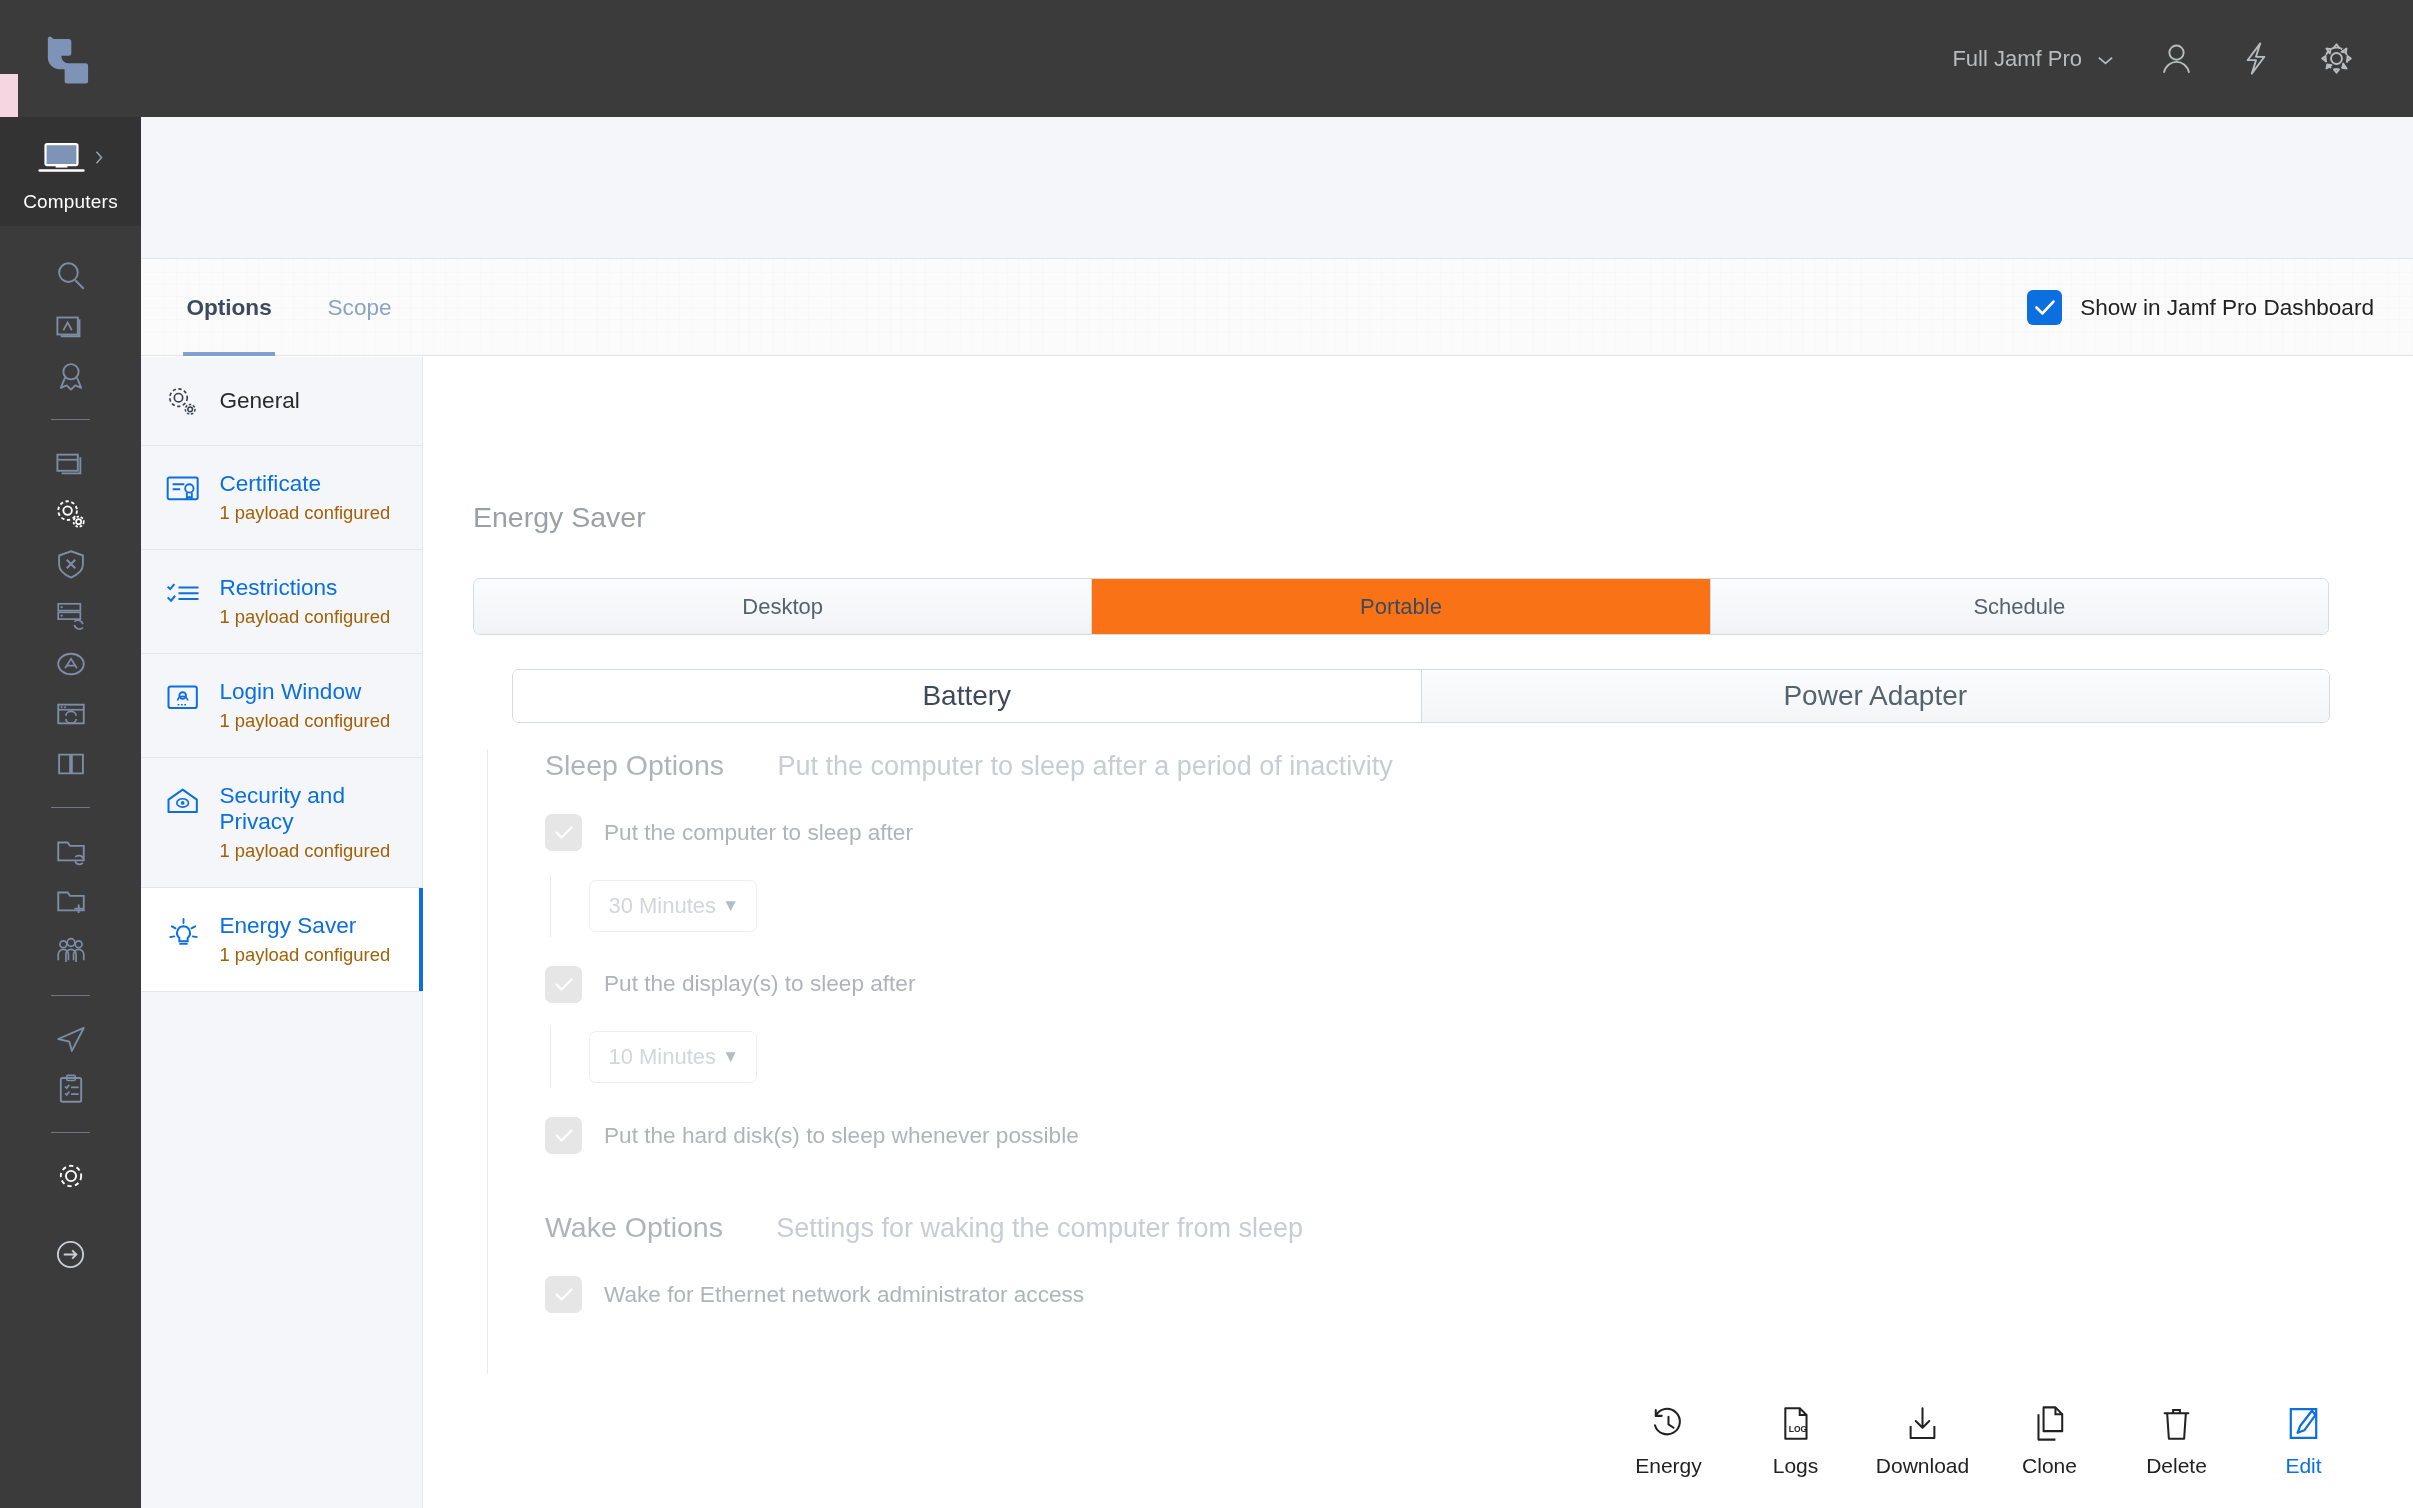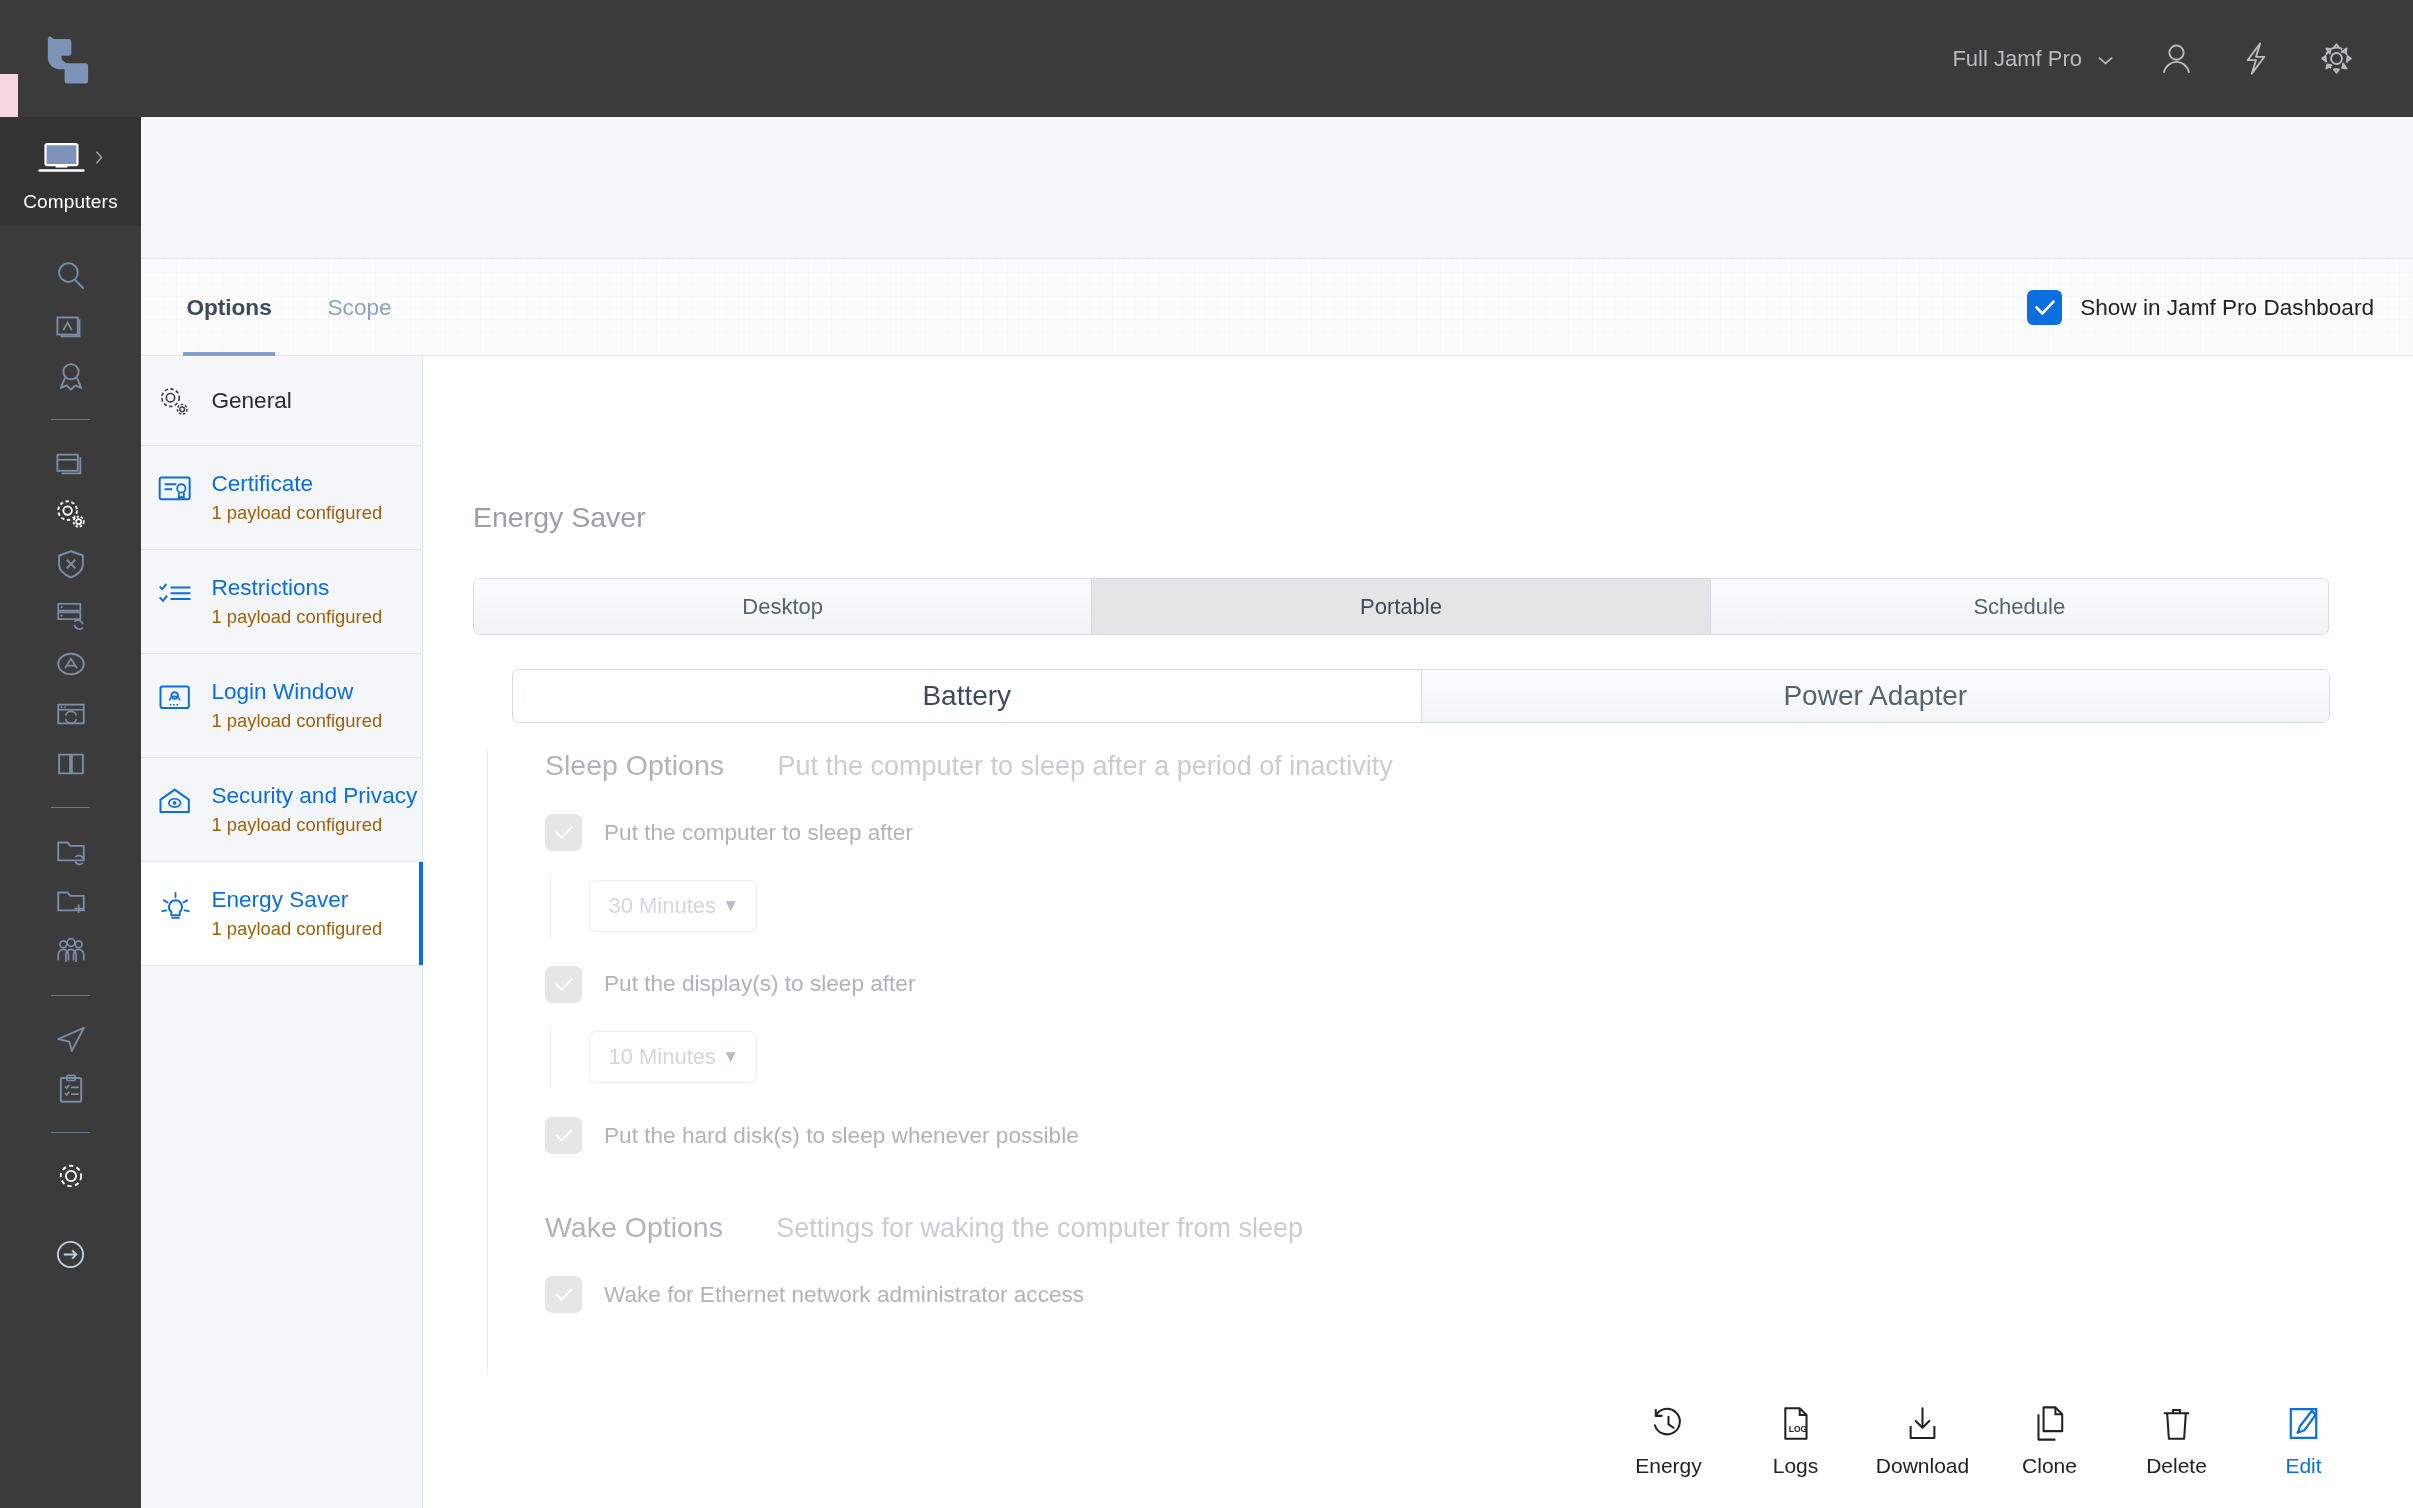--- a/index.html
+++ b/index.html
@@ -117,21 +117,21 @@
     display: flex; align-items: center; justify-content: center;
   }
   .dash-toggle-label { font-size: 22.6px; color: #222; }
 
   
   .paylist {
     position: absolute; left: 0; top: 240px; width: 282px; height: 1151px;
     background: #f4f6f9; border-right: 0.8px solid #e3e7ec;
   }
   .pay-item {
-    position: relative; width: 282px; padding: 25px 0 25px 17px;
+    position: relative; width: 282px; padding: 25px 0 25px 25px;
     display: flex; align-items: flex-start; gap: 18.4px; cursor: pointer;
     border-bottom: 0.8px solid #e3e7ec; min-height: 84px;
   }
   .pay-item.first { min-height: 87px; align-items: center; }
   .pay-item.selected { background: #ffffff; border-right: 0; }
   .pay-item.selected::after {
     content: ""; position: absolute; right: -0.8px; top: 0; bottom: 0;
     width: 5px; background: #0b6fe0;
   }
   .pay-icon { width: 35px; flex: 0 0 35px; padding-top: 3.4px; }
@@ -152,21 +152,21 @@
     position: absolute; left: 50px; top: 221px; width: 1856px; height: 57px;
     display: flex; border: 0.8px solid #d6dbe1; border-radius: 6.7px; overflow: hidden;
   }
   .seg {
     flex: 1; display: flex; align-items: center; justify-content: center;
     font-size: 22px; color: #55636f; cursor: pointer;
     background: linear-gradient(180deg,#fbfcfd 0%, #f1f3f6 100%);
     border-right: 0.8px solid #d6dbe1;
   }
   .seg:last-child { border-right: 0; }
-  .seg.active { background: #e5e5e5; color: #3d4a5c; }
+  .seg.active { background: #f97316; color: #3d4a5c; }
 
   .seg-row2 {
     position: absolute; left: 89px; top: 312px; width: 1818px; height: 54px;
     display: flex; border: 0.8px solid #d6dbe1; border-radius: 6.7px; overflow: hidden;
   }
   .seg2 {
     flex: 1; display: flex; align-items: center; justify-content: center;
     font-size: 28px; color: #55636f; cursor: pointer;
     background: linear-gradient(180deg,#fbfcfd 0%, #f3f5f7 100%);
     border-right: 0.8px solid #d6dbe1;

